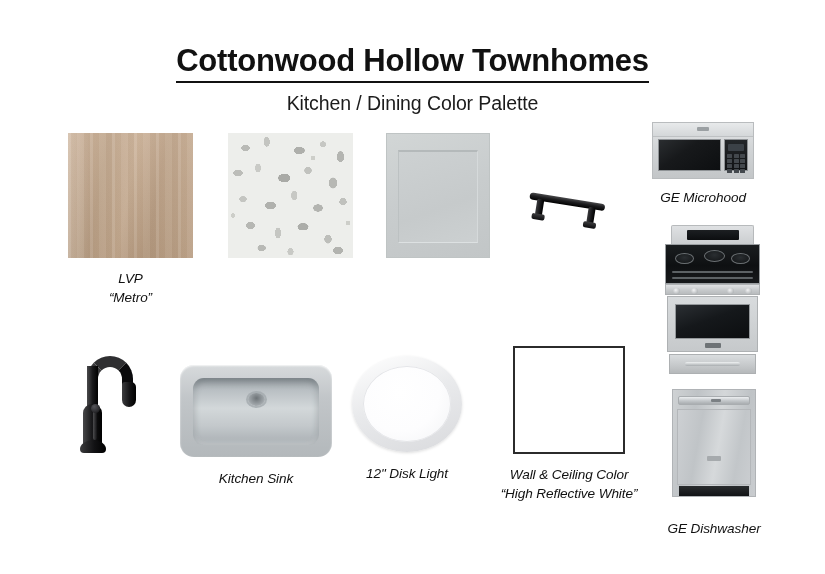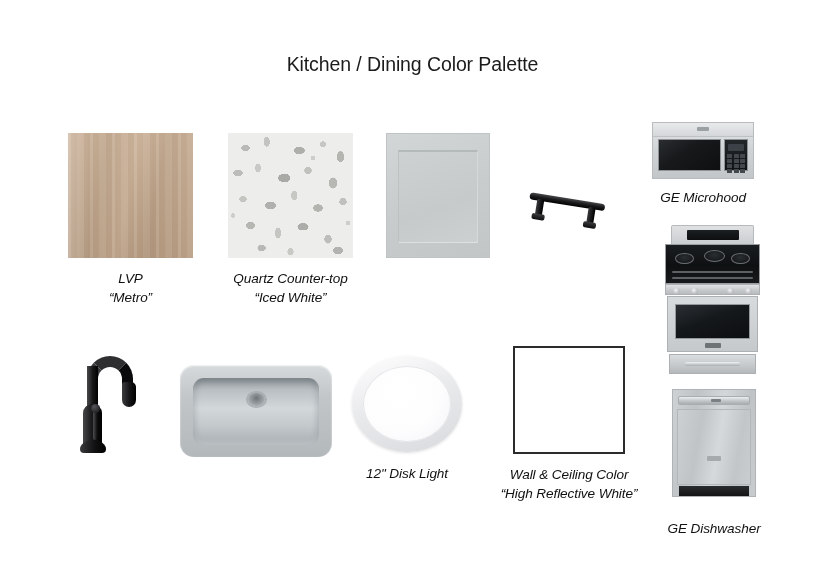--- a/index.html
+++ b/index.html
@@ -335,33 +335,32 @@
   }
   .dw-toe {
     position: absolute; left: 6px; right: 6px; bottom: 0; height: 10px;
     background: linear-gradient(180deg, #2a2d2f, #121416);
   }
 </style>
 </head>
 <body>
 
 <div id="header">
+  <div id="title">Cottonwood Hollow Townhomes</div>
   <div id="subtitle">Kitchen / Dining Color Palette</div>
 </div>
 
 <div class="item" style="left:68px; top:133px; width:125px;">
   <div class="swatch lvp" style="width:125px; height:125px;"></div>
   <div class="caption" style="margin-top:11px;">LVP
 “Metro”</div>
 </div>
 
 <div class="item" style="left:228px; top:133px; width:125px;">
   <div class="swatch quartz" style="width:125px; height:125px;"></div>
-  <div class="caption" style="margin-top:11px;">Quartz Counter-top
-“Iced White”</div>
 </div>
 
 <div class="item" style="left:386px; top:133px; width:104px;">
   <div class="swatch cab-door" style="width:104px; height:125px;">
     <div class="cab-inner"></div>
   </div>
 </div>
 
 <div class="item" style="left:522px; top:180px; width:112px;">
   <div style="position:relative; width:112px; height:62px;">
@@ -441,20 +440,21 @@
     <div class="fauc-handle-knob"></div>
     <div class="fauc-base"></div>
   </div>
 </div>
 
 <div class="item" style="left:180px; top:365px; width:152px;">
   <div class="sink-outer" style="position:relative; width:152px; height:92px;">
     <div class="sink-inner"></div>
     <div class="sink-drain"></div>
   </div>
+  <div class="caption" style="margin-top:12px;">Kitchen Sink</div>
 </div>
 
 <div class="item" style="left:352px; top:356px; width:110px;">
   <div class="disk-ring" style="position:relative; width:110px; height:96px;">
     <div class="disk-lens"></div>
   </div>
   <div class="caption" style="margin-top:12px;">12" Disk Light</div>
 </div>
 
 <div class="item" style="left:513px; top:346px; width:96px;">

